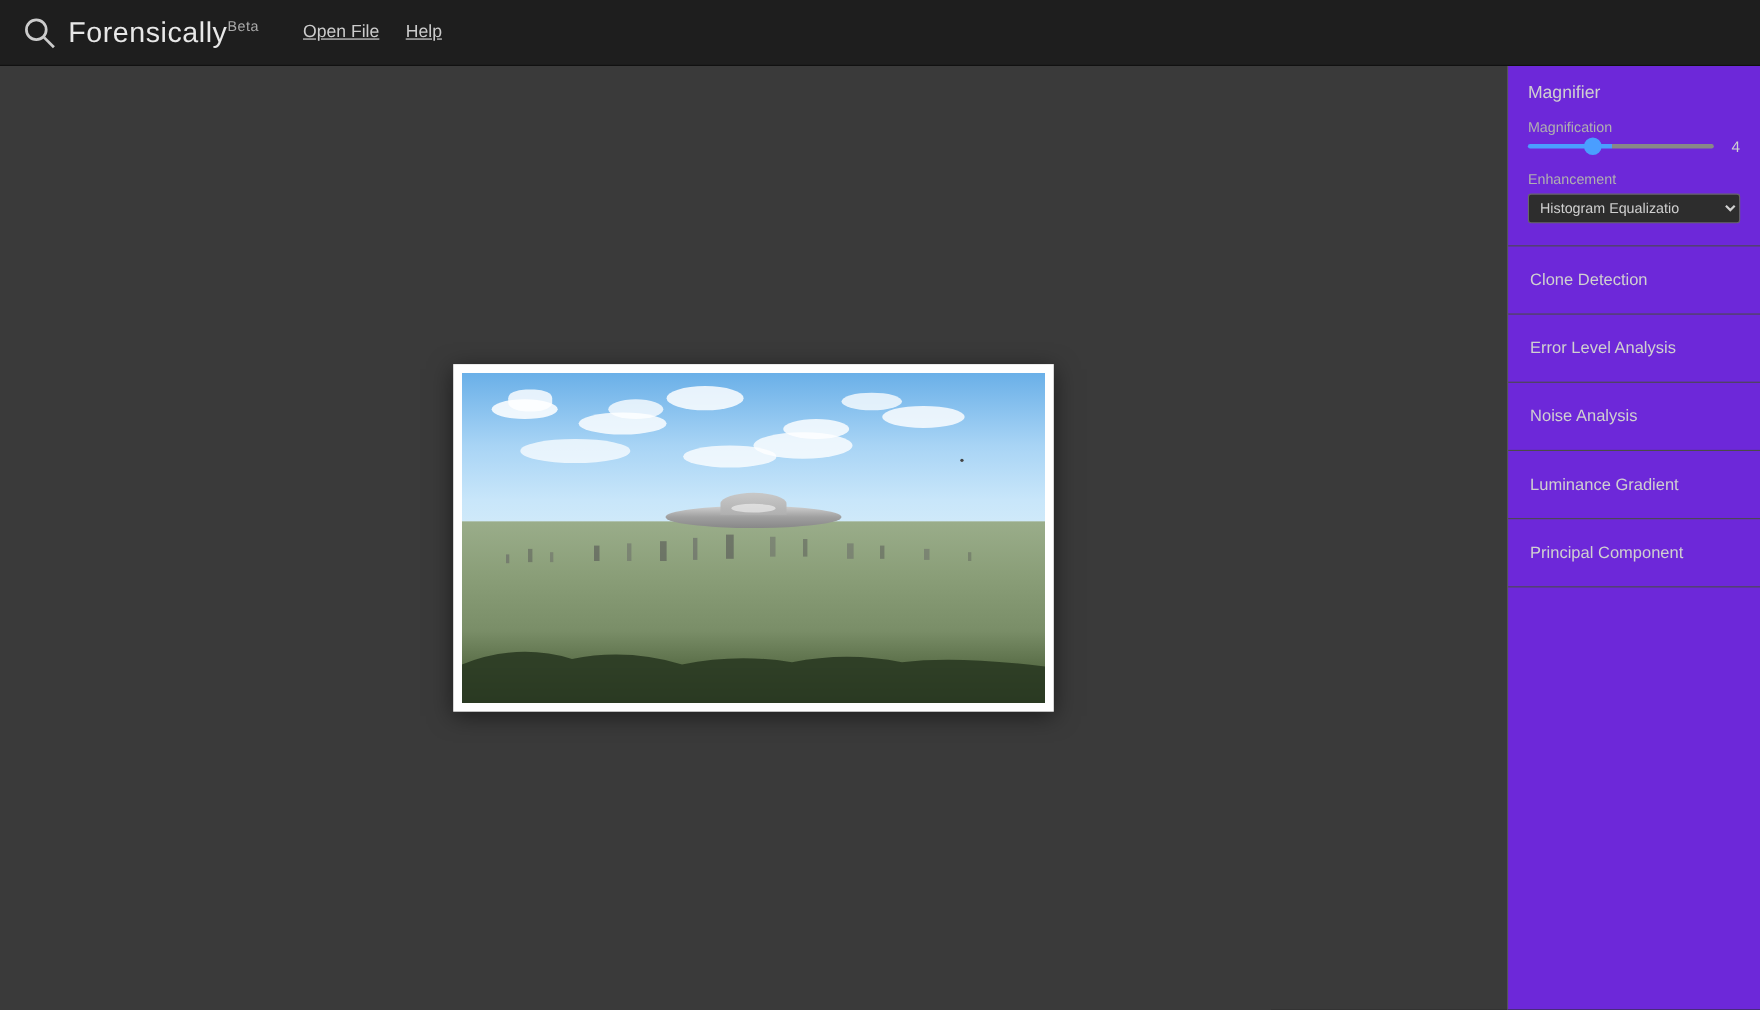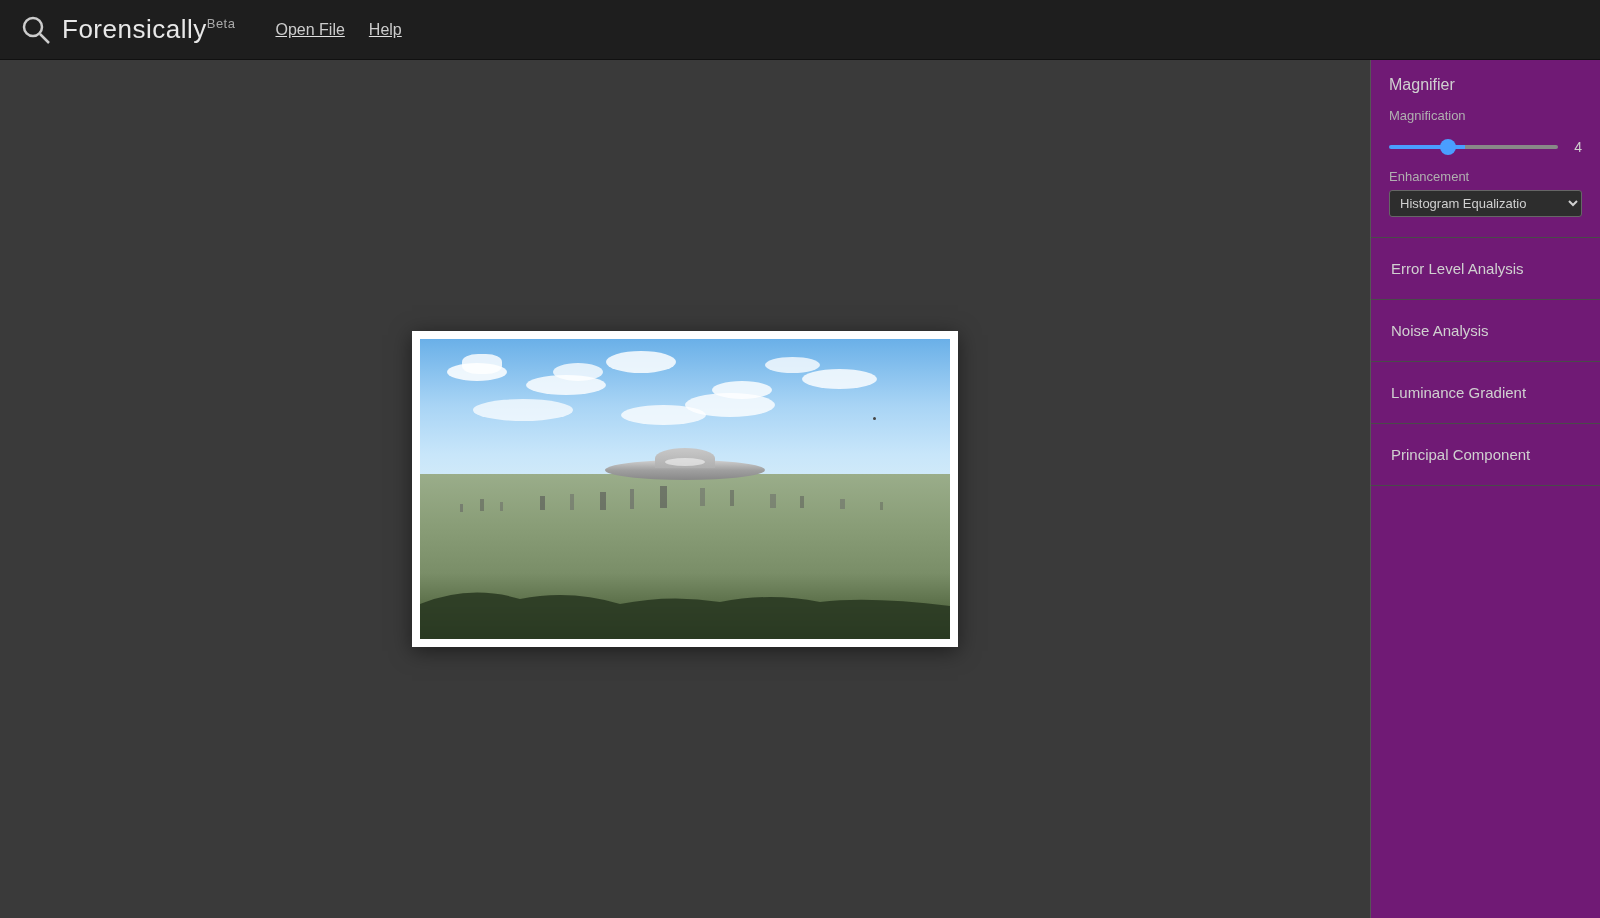--- a/index.html
+++ b/index.html
@@ -158,21 +158,21 @@
       position: absolute;
       width: 3px;
       height: 3px;
       background: #444;
       border-radius: 50%;
     }
 
     
     #sidebar {
       width: 230px;
-      background: #701a75;
+      background: #6d28d9;
       border-left: 1px solid #555;
       overflow-y: auto;
       flex-shrink: 0;
     }
 
     .sidebar-item {
       padding: 22px 20px;
       cursor: pointer;
       font-size: 15px;
       color: #d0d0d0;
@@ -191,21 +191,21 @@
       margin-bottom: 14px;
     }
 
     
     #magnification-section {
       margin-bottom: 14px;
     }
     #magnification-label {
       font-size: 13px;
       color: #b0b0b0;
-      margin-bottom: 16px;
+      margin-bottom: 2px;
     }
     #magnification-row {
       display: flex;
       align-items: center;
       gap: 8px;
     }
     #magnification-slider {
       flex: 1;
       -webkit-appearance: none;
       height: 4px;
@@ -355,20 +355,21 @@
         <div id="enhancement-label">Enhancement</div>
         <select id="enhancement-select">
           <option>None</option>
           <option selected="">Histogram Equalizatio</option>
           <option>Sharpen</option>
           <option>Edge Detect</option>
         </select>
       </div>
     </div>
 
+    <div class="sidebar-item">Clone Detection</div>
     <div class="sidebar-item">Error Level Analysis</div>
     <div class="sidebar-item">Noise Analysis</div>
     <div class="sidebar-item">Luminance Gradient</div>
     <div class="sidebar-item">Principal Component</div>
 
   </div>
 
 </div>
 
 </body></html>

